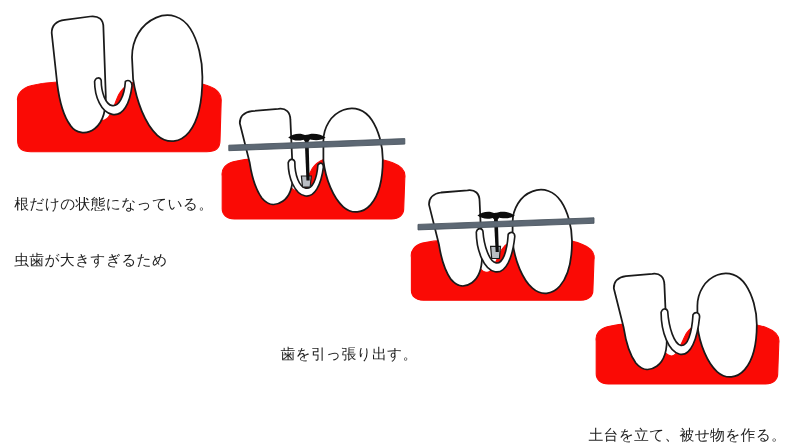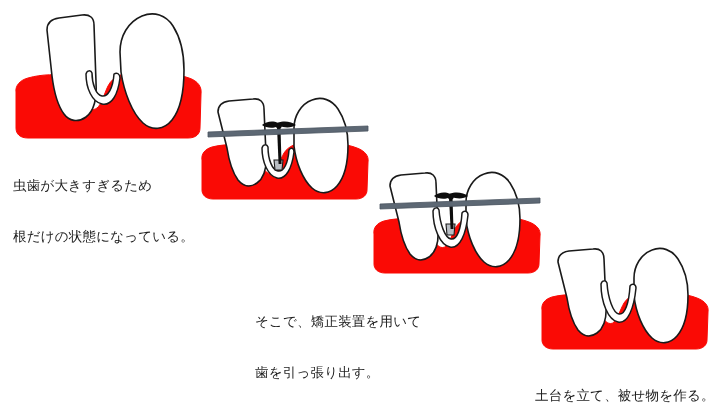--- a/index.html
+++ b/index.html
@@ -57,22 +57,22 @@
                C166,25 170,42 170,58 C170,80 166,98 158,108
                C150,118 138,119 129,111 C118,101 110,80 107,60 Z" fill="#ffffff" stroke="#1a1a1a" stroke-width="1.6" stroke-linejoin="round"></path>
 
       <path d="M72,62 C72,76 78,90 88,92 C98,94 104,82 106,66
                C106,62 103,60 100,62 C99,76 94,85 88,84
                C82,83 78,72 78,61 C77,58 73,58 72,62 Z" fill="#ffffff" stroke="#1a1a1a" stroke-width="1.5" stroke-linejoin="round"></path>
     </svg>
   </div>
 
   <div class="caption" style="left:13px; top:143px;">
+    <span>根だけの状態になっている。</span>
     <span>虫歯が大きすぎるため</span>
-    <span>根だけの状態になっている。</span>
   </div>
 
   <div class="panel" style="left:200px; top:98px;">
     <svg width="175" height="105" viewBox="0 0 175 105">
 
       <path d="M2,62 C1,56 5,51 12,49 C24,46 38,46 47,48
                C54,50 58,58 61,66 C64,74 70,78 74,74
                C78,70 80,62 84,55 C89,47 99,44 113,44
                C131,44 147,46 157,50 C165,53 169,58 168,64
                L167,92 C167,97 163,101 156,101
@@ -96,21 +96,20 @@
 
       <path d="M62,27 C66,24 72,22 78,25 C84,22 92,24 96,27
                C92,30 85,30 79,28 C73,31 66,30 62,27 Z" fill="#0d0d0d"></path>
       <circle cx="78.8" cy="27.5" r="3.1" fill="#0d0d0d"></circle>
 
       <path d="M8,34 L168,28 L168,33 L8,39 Z" fill="#5d6874" stroke="#4a545f" stroke-width="0.8"></path>
     </svg>
   </div>
 
   <div class="caption" style="left:255px; top:279px;">
-    <span>そこで、矯正装置を用いて</span>
     <span>歯を引っ張り出す。</span>
   </div>
 
   <div class="panel" style="left:372px; top:172px;">
     <svg width="175" height="105" viewBox="0 0 175 105">
 
       <path d="M2,62 C1,56 5,51 12,49 C24,46 38,46 47,48
                C54,50 58,58 61,66 C64,74 70,78 74,74
                C78,70 80,62 84,55 C89,47 99,44 113,44
                C131,44 147,46 157,50 C165,53 169,58 168,64

